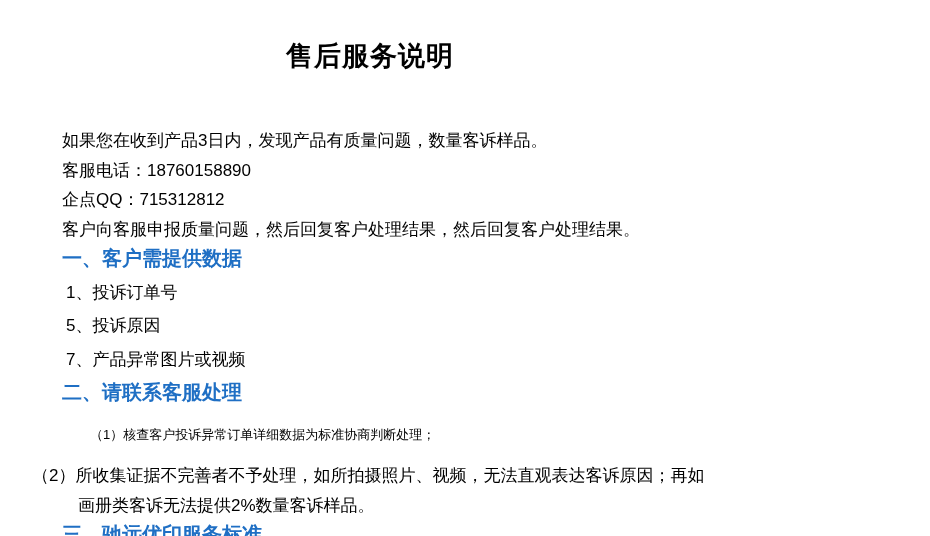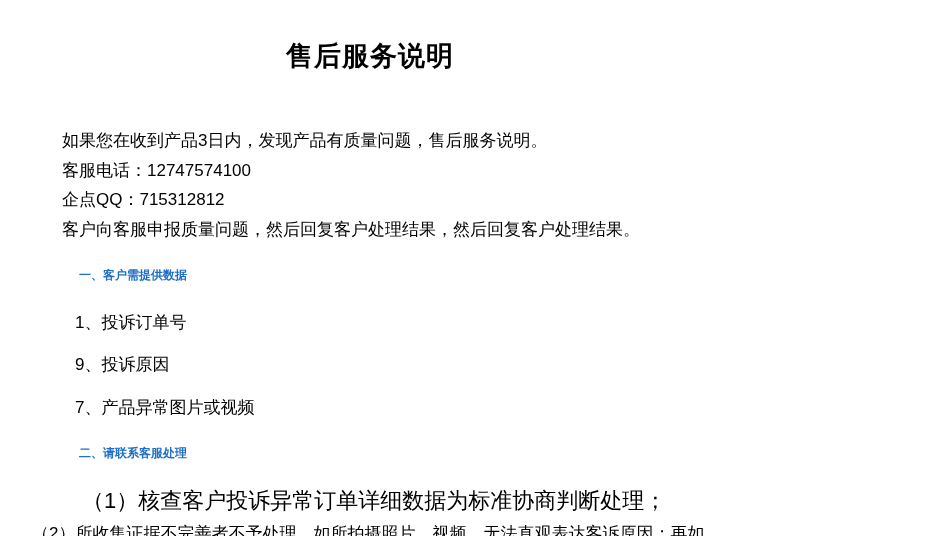--- a/index.html
+++ b/index.html
@@ -35,37 +35,37 @@
     padding-top: 52px;
   }
   .para {
     font-size: 17px;
     line-height: 29.5px;
     color: #000000;
     margin: 0;
     white-space: pre-wrap;
   }
   .section-head {
-    font-size: 12px;
+    font-size: 20px;
     font-weight: bold;
     color: #1f6fc4;
     line-height: 29.5px;
-    margin: 17px;
+    margin: 0;
   }
   .list-item {
     font-size: 17px;
     line-height: 29.5px;
     color: #000000;
-    margin: 13px;
+    margin: 4px;
   }
   .indent-item {
-    font-size: 22px;
+    font-size: 13px;
     line-height: 29.5px;
     color: #000000;
-    margin: 4px;
+    margin: 12px;
     padding-left: 16px;
   }
   .wrap-item {
     font-size: 17px;
     line-height: 29.5px;
     color: #000000;
     margin: 0;
     padding-left: 16px;
     text-indent: -16px;
     margin-left: 0;
@@ -80,28 +80,28 @@
 </style>
 </head>
 <body>
 
 <div class="page">
 
   <h1 class="doc-title">售后服务说明</h1>
 
   <div class="body-block">
 
-    <p class="para">如果您在收到产品3日内，发现产品有质量问题，售后服务说明。</p>
-    <p class="para">客服电话：12747574100</p>
+    <p class="para">如果您在收到产品3日内，发现产品有质量问题，数量客诉样品。</p>
+    <p class="para">客服电话：18760158890</p>
     <p class="para">企点QQ：715312812</p>
     <p class="para">客户向客服申报质量问题，然后回复客户处理结果，然后回复客户处理结果。</p>
 
     <p class="section-head">一、客户需提供数据</p>
     <p class="list-item">1、投诉订单号</p>
-    <p class="list-item">9、投诉原因</p>
+    <p class="list-item">5、投诉原因</p>
     <p class="list-item">7、产品异常图片或视频</p>
 
     <p class="section-head">二、请联系客服处理</p>
     <p class="indent-item">（1）核查客户投诉异常订单详细数据为标准协商判断处理；</p>
     <p class="wrap-item hang" style="padding-left:62px;text-indent:-46px;">（2）所收集证据不完善者不予处理，如所拍摄照片、视频，无法直观表达客诉原因；再如画册类客诉无法提供2%数量客诉样品。</p>
 
     <p class="section-head">三、驰远优印服务标准</p>
 
   </div>
 </div>

